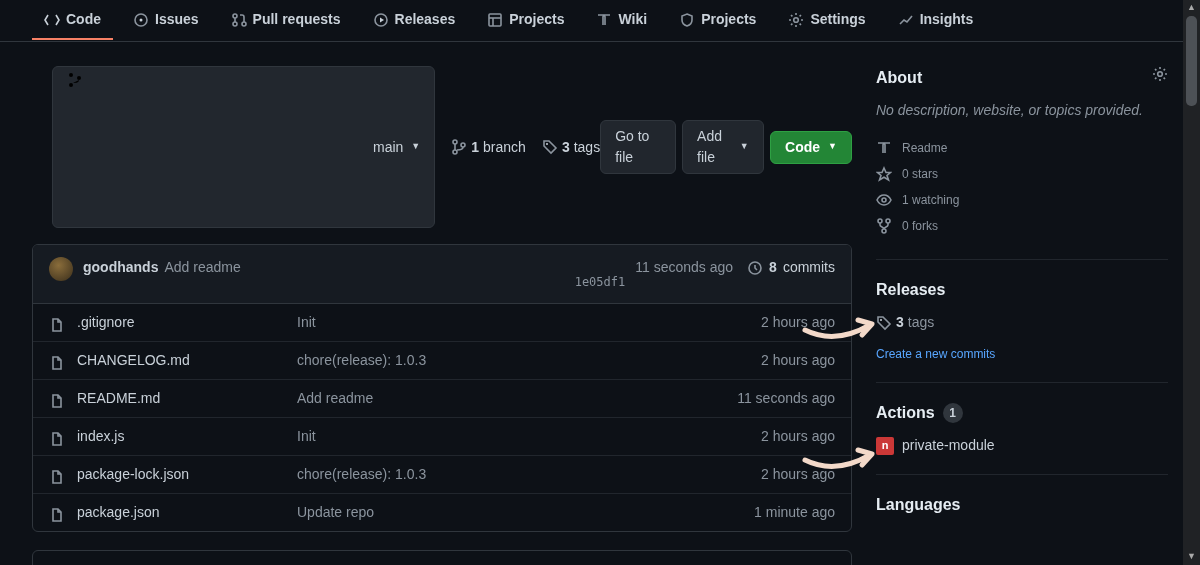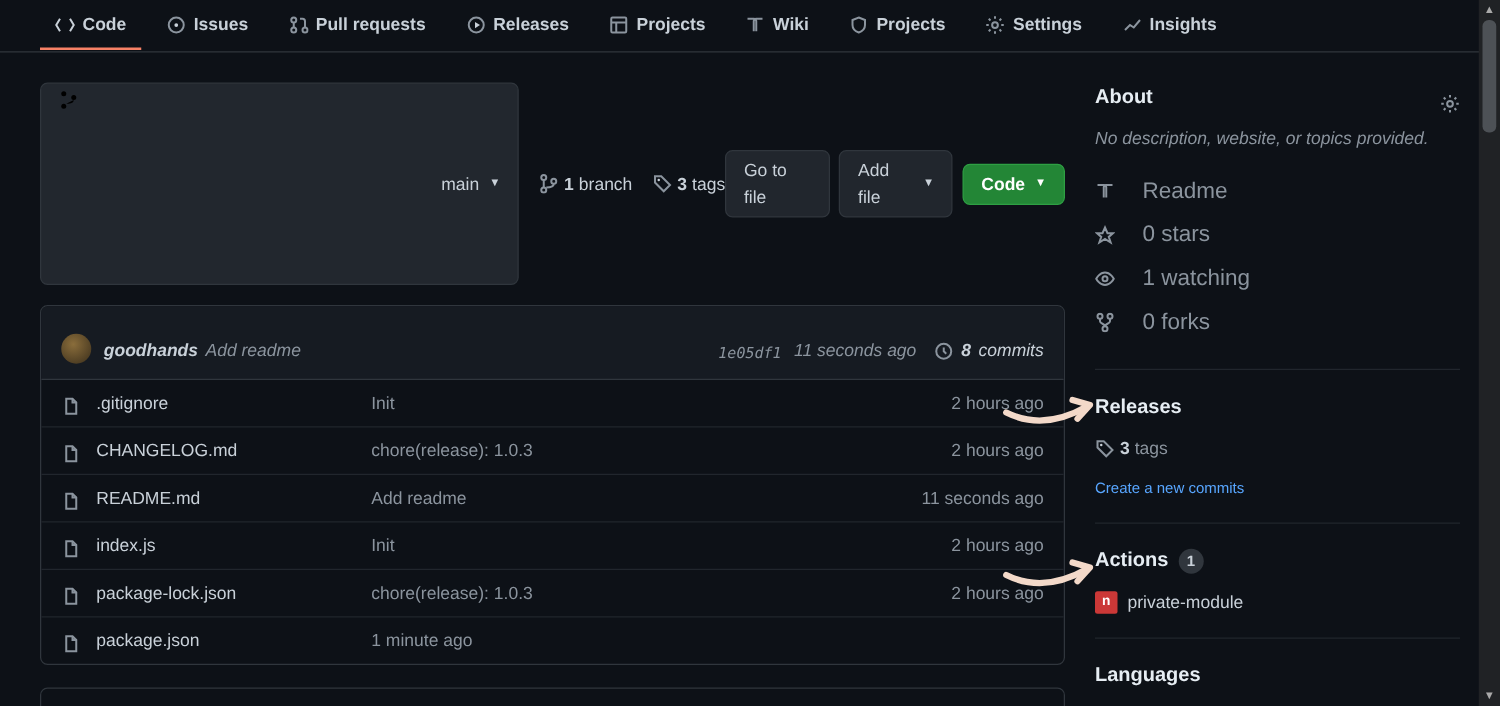--- a/index.html
+++ b/index.html
@@ -34,64 +34,64 @@
     padding:8px 12px;color:var(--text);font-size:14px;border-bottom:2px solid transparent;
     cursor:pointer;
     font-weight:bold;
   }
   .repo-nav .tab.active{border-bottom-color:var(--orange);font-weight:600;}
   .repo-nav .ic{width:16px;height:16px;fill:none;stroke:var(--muted);stroke-width:1.6;flex:0 0 auto;}
   .repo-nav .tab.active .ic{stroke:var(--text);}
   .page{padding:24px 32px;display:flex;gap:24px;}
   .main{flex:0 0 820px;}
   .side{flex:1;}
-  .row1{display:flex;align-items:center;margin-bottom:16px;}
+  .row1{display:flex;align-items:center;margin-bottom:16px;margin-left:20px;}
   .btn{display:inline-flex;align-items:center;gap:6px;background:var(--btn);
        border:1px solid var(--border);border-radius:6px;padding:5px 14px;color:var(--text);
        font-size:14px;font-weight:500;cursor:pointer;}
   .btn.badge{background:#22272e;}
   .btn .caret{font-size:9px;margin-left:2px;}
   .btn-green{background:var(--green);border-color:var(--green-border);color:#fff;font-weight:600;}
   .sep-txt{display:flex;align-items:center;gap:4px;color:var(--text);font-size:14px;margin-left:16px;}
   .sep-txt b{font-weight:600;}
   .sep-txt .ic{width:16px;height:16px;fill:none;stroke:var(--muted);stroke-width:1.6;}
   .row1 .spacer{flex:1;}
   .filebox{border:1px solid var(--border);border-radius:6px;overflow:hidden;}
-  .filebox .hdr{display:flex;align-items:flex-end;padding:12px 16px;background:var(--panel);border-bottom:1px solid var(--border);font-style:italic;}
+  .filebox .hdr{display:flex;align-items:flex-start;padding:12px 16px;background:var(--panel);border-bottom:1px solid var(--border);}
   .avatar{width:24px;height:24px;border-radius:50%;background:radial-gradient(circle at 40% 35%,#8a6d3b,#3a2e1b);margin-right:10px;}
   .hdr .author{font-weight:600;color:var(--text);margin-right:6px;}
   .hdr .msg{color:var(--muted);}
   .hdr .spacer{flex:1;}
   .sha{font-family:ui-monospace,Menlo,monospace;font-size:12px;color:var(--muted);margin-right:10px;margin-top:16px;}
   .hdr .time{color:var(--muted);margin-right:14px;}
   .hdr .commits{display:flex;align-items:center;gap:6px;color:var(--text);}
   .hdr .commits .ic,.row .ic{width:16px;height:16px;fill:none;stroke:var(--muted);stroke-width:1.6;}
   .row{display:flex;align-items:flex-end;padding:8px 16px;border-bottom:1px solid #21262d;}
   .row:last-child{border-bottom:none;}
   .row .fname{margin-left:12px;color:var(--text);width:220px;}
   .row .fmsg{color:var(--muted);flex:1;}
   .row .ftime{color:var(--muted);}
   .readme-box{border:1px solid var(--border);border-radius:6px;margin-top:18px;}
   .readme-box .rhdr{display:flex;align-items:center;padding:10px 16px;border-bottom:1px solid var(--border);}
   .readme-box .rhdr .spacer{flex:1;}
   .side h2{font-size:16px;font-weight:600;margin:0 0 10px;color:#e6edf3;display:flex;align-items:center;gap:8px;}
   .side .desc{color:var(--muted);font-style:italic;margin-bottom:14px;}
   .side .meta{list-style:none;padding:0;margin:0 0 20px;}
-  .side .meta li{display:flex;align-items:center;gap:22px;padding:4px 0;color:var(--muted);font-size:18px;}
+  .side .meta li{display:flex;align-items:center;gap:10px;padding:4px 0;color:var(--muted);font-size:12px;}
   .side .meta li .ic{width:16px;height:16px;fill:none;stroke:var(--muted);stroke-width:1.6;}
   .side hr{border:none;border-top:1px solid #21262d;margin:18px 0;}
   .side .link{color:var(--link);font-size:12px;cursor:pointer;}
   .count-badge{display:inline-flex;align-items:center;justify-content:center;min-width:20px;height:20px;
     border-radius:20px;background:#30363d;color:var(--text);font-size:12px;padding:0 6px;}
   .pkg{display:flex;align-items:center;gap:8px;color:var(--text);font-weight:500;}
   .npm{width:18px;height:18px;background:#cb3837;color:#fff;font-weight:700;font-size:11px;display:flex;align-items:center;justify-content:center;border-radius:2px;}
   .gear{width:16px;height:16px;stroke:var(--muted);fill:none;stroke-width:1.6;cursor:pointer;}
   .pencil{width:16px;height:16px;stroke:var(--muted);fill:none;stroke-width:1.6;cursor:pointer;}
   .arrow-ann{position:absolute;pointer-events:none;}
-  .about-hdr{display:flex;align-items:center;}
+  .about-hdr{display:flex;}
   .about-hdr .spacer{flex:1;}
 </style>
 </head>
 <body>
 
 <svg width="0" height="0" style="position:absolute">
   <defs>
     <g id="i-code">
         <polyline points="4,3 1,8 4,13"></polyline>
         <polyline points="12,3 15,8 12,13"></polyline>
@@ -320,20 +320,21 @@
             </svg>
     <span class="fname">package-lock.json</span>
     <span class="fmsg">chore(release): 1.0.3</span>
     <span class="ftime">2 hours ago</span>
           </div>
           <div class="row">
             <svg class="ic">
               <use href="#i-file"></use>
             </svg>
     <span class="fname">package.json</span>
+    <span class="fmsg">Update repo</span>
     <span class="ftime">1 minute ago</span>
           </div>
         </div>
     </div>
 
     <div class="readme-box">
       <div class="rhdr">
         <span style="font-weight:500">README.md</span>
         <span class="spacer"></span>
         <svg class="pencil">

